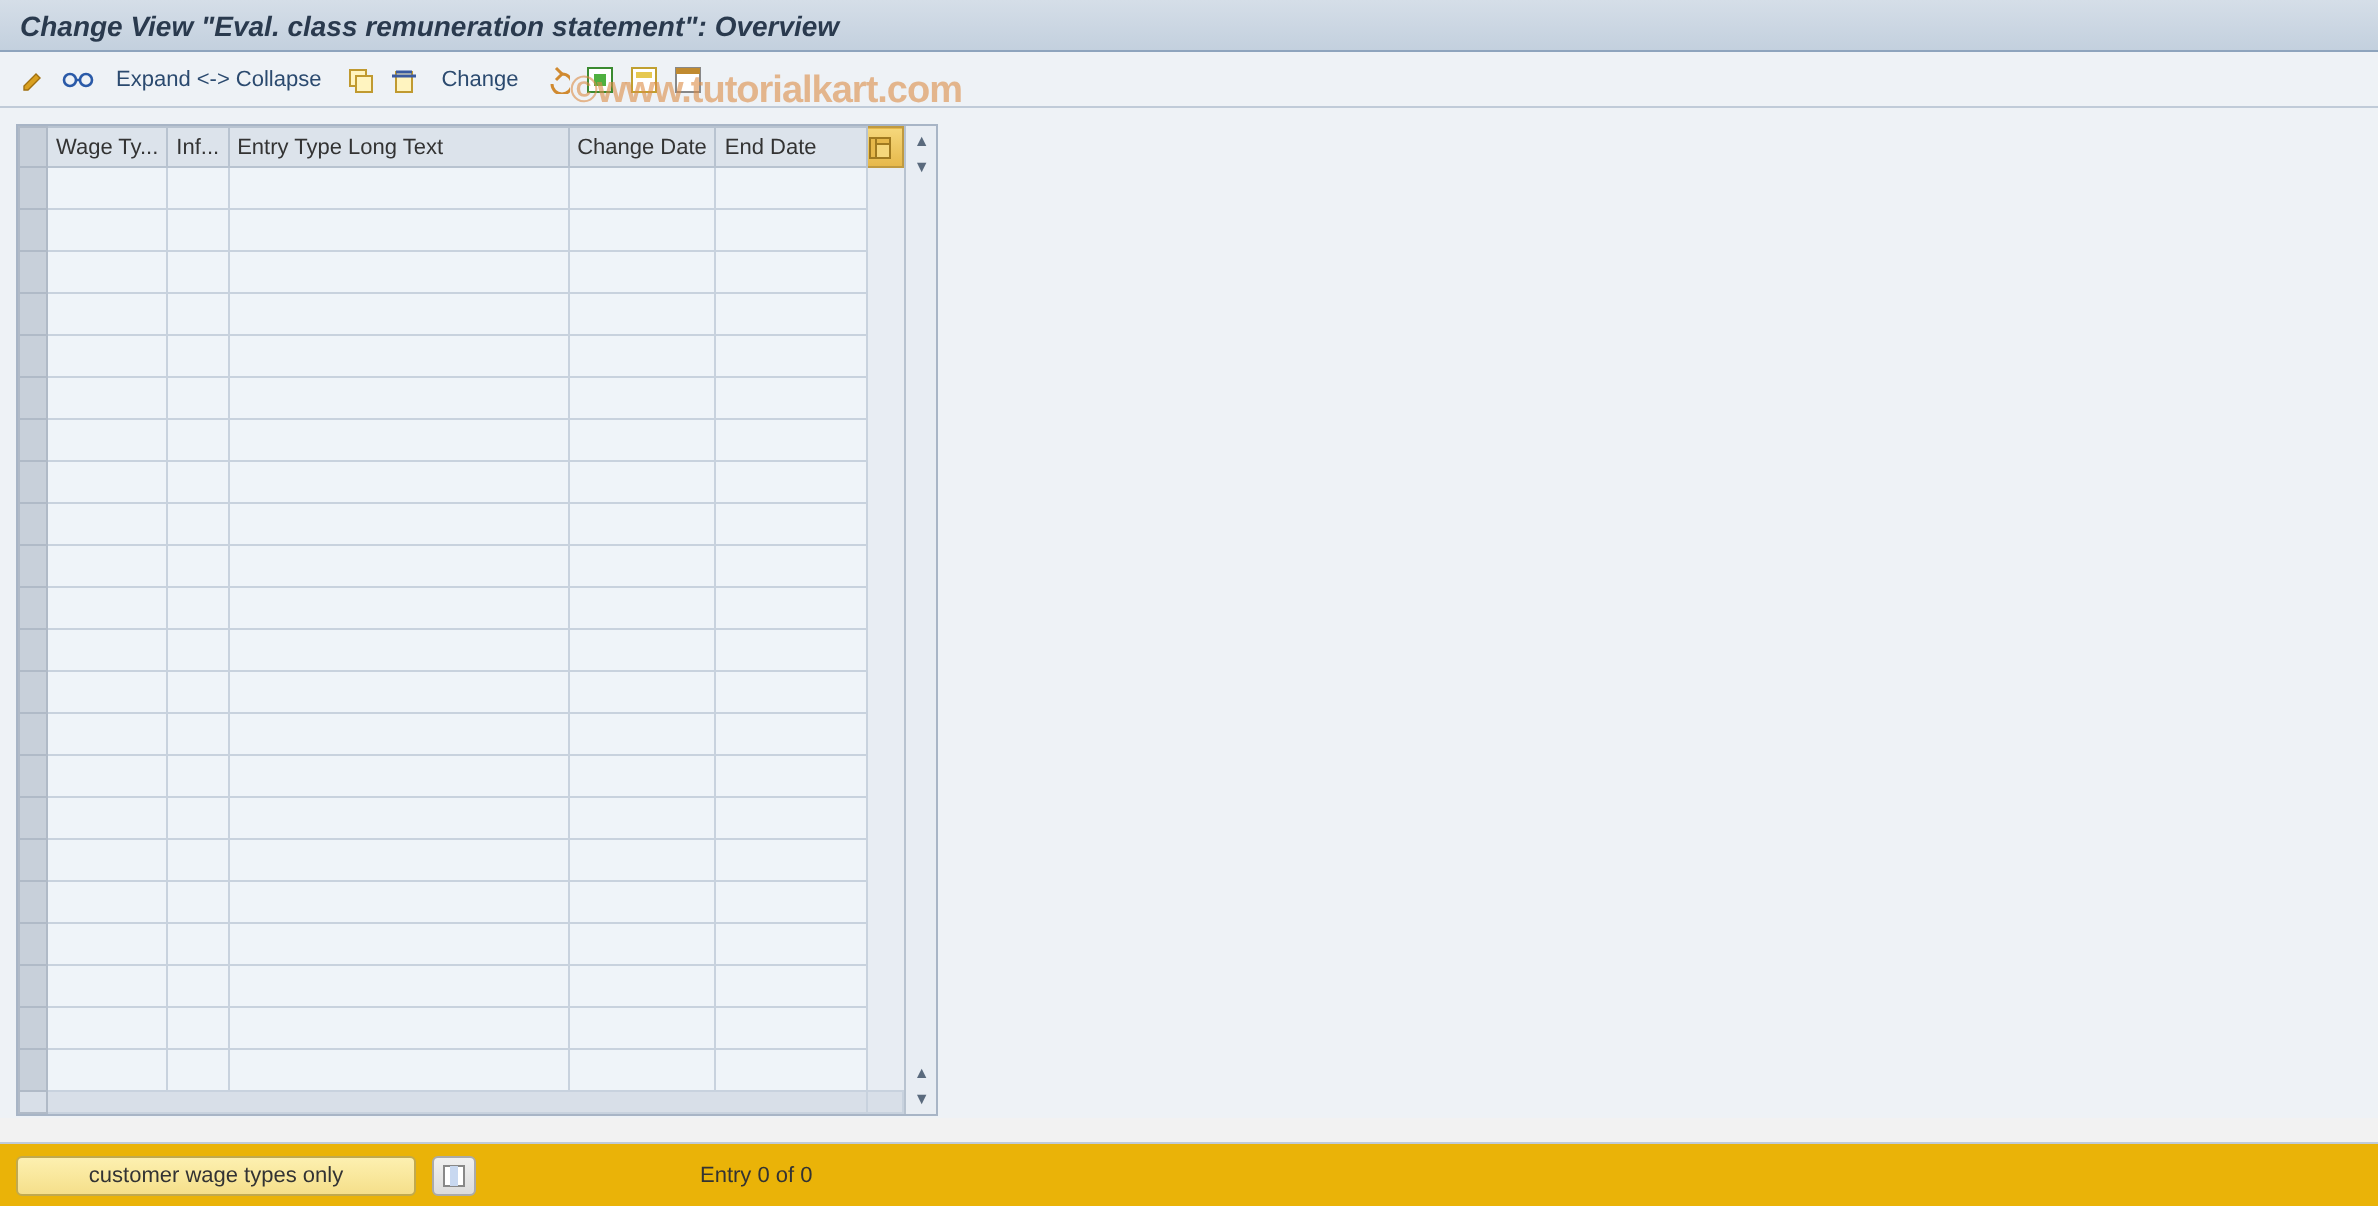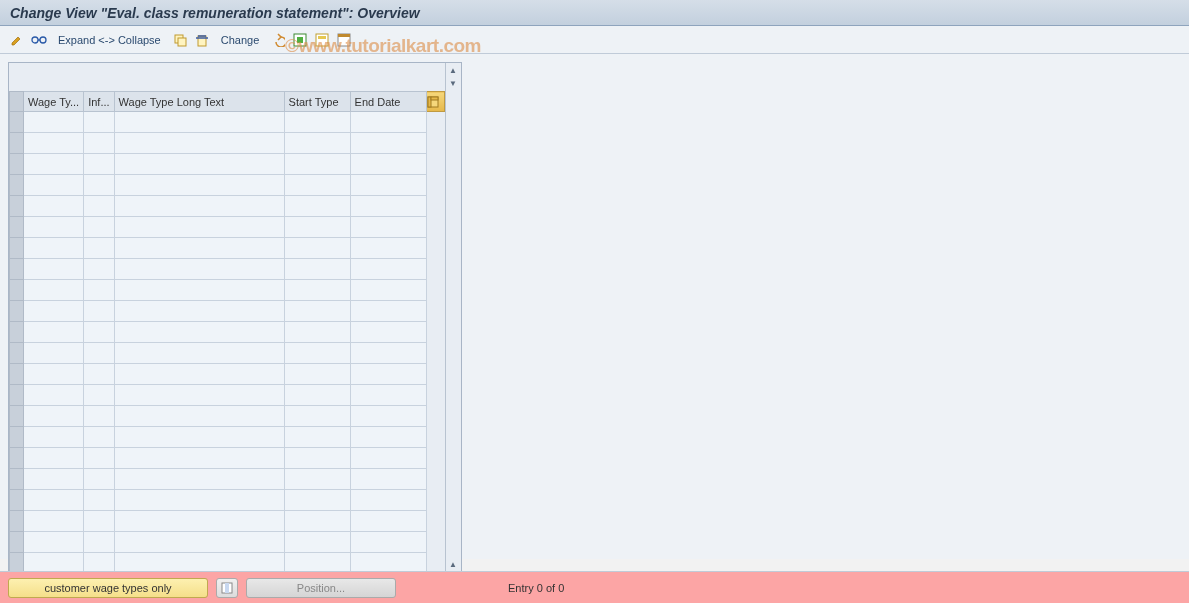--- a/index.html
+++ b/index.html
@@ -65,21 +65,20 @@
       background: #eef2f6;
       height: 505px;
     }
     .grid-wrap {
       display: inline-flex;
       border: 1px solid #a8b5c6;
       background: #e8edf3;
     }
     .table-area {
       overflow: hidden;
-      margin-top: 28px;
     }
     table {
       border-collapse: collapse;
       table-layout: fixed;
     }
     th {
       background: #dce3eb;
       border: 1px solid #b8c3d0;
       text-align: left;
       font-weight: normal;
@@ -127,21 +126,21 @@
       font-size: 8px;
       color: #5a6a7d;
       cursor: pointer;
     }
     .vscroll-track { flex: 1; }
     .footer {
       position: absolute;
       bottom: 0;
       left: 0;
       right: 0;
-      background: #fca5a5;
+      background: #eab308;
       border-top: 1px solid #c0cbd8;
       padding: 6px 8px;
       display: flex;
       align-items: center;
       gap: 8px;
       height: 32px;
     }
     .btn {
       background: linear-gradient(to bottom, #fdf0b0, #f5df8a);
       border: 1px solid #c0a94f;
@@ -237,22 +236,22 @@
 
 <div class="content">
   <div class="grid-wrap">
     <div class="table-area">
       <table>
         <thead>
           <tr>
             <th class="rowsel"></th>
             <th style="width:60px">Wage Ty...</th>
             <th style="width:30px">Inf...</th>
-            <th style="width:170px">Wage Type Long Text</th>
-            <th style="width:66px">Start Type</th>
+            <th style="width:170px">Entry Type Long Text</th>
+            <th style="width:66px">Change Date</th>
             <th style="width:76px">End Date</th>
             <th class="col-settings">
               <svg width="12" height="12">
                   <rect x="1" y="1" width="10" height="10" fill="#f5d77b" stroke="#a07a20"></rect>
                   <rect x="1" y="1" width="3" height="10" fill="#e6b84a" stroke="#a07a20"></rect>
                   <rect x="4" y="1" width="7" height="3" fill="#e6b84a" stroke="#a07a20"></rect>
                 </svg>
             </th>
           </tr>
         </thead>
@@ -476,15 +475,14 @@
 </div>
 
 <div class="footer">
   <button class="btn cust">customer wage types only</button>
   <span class="icon-btn">
     <svg width="14" height="14">
         <rect x="2" y="2" width="10" height="10" fill="#fff" stroke="#888"></rect>
         <rect x="5" y="2" width="4" height="10" fill="#c8d8f0"></rect>
       </svg>
   </span>
-  <button class="btn pos">Position...</button>
   <span class="entry-text">Entry 0 of 0</span>
 </div>
 
 </body></html>

